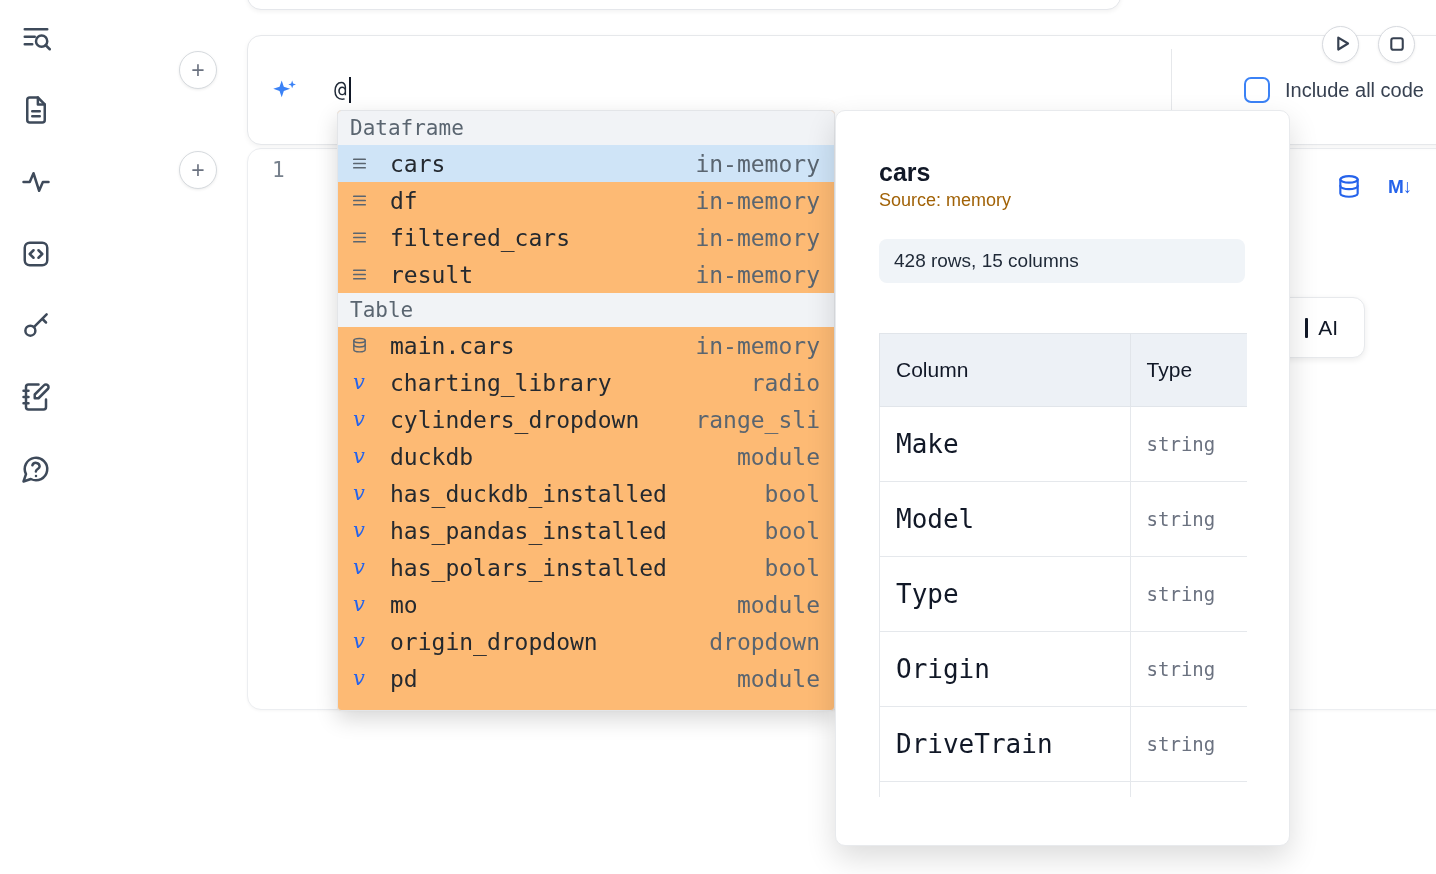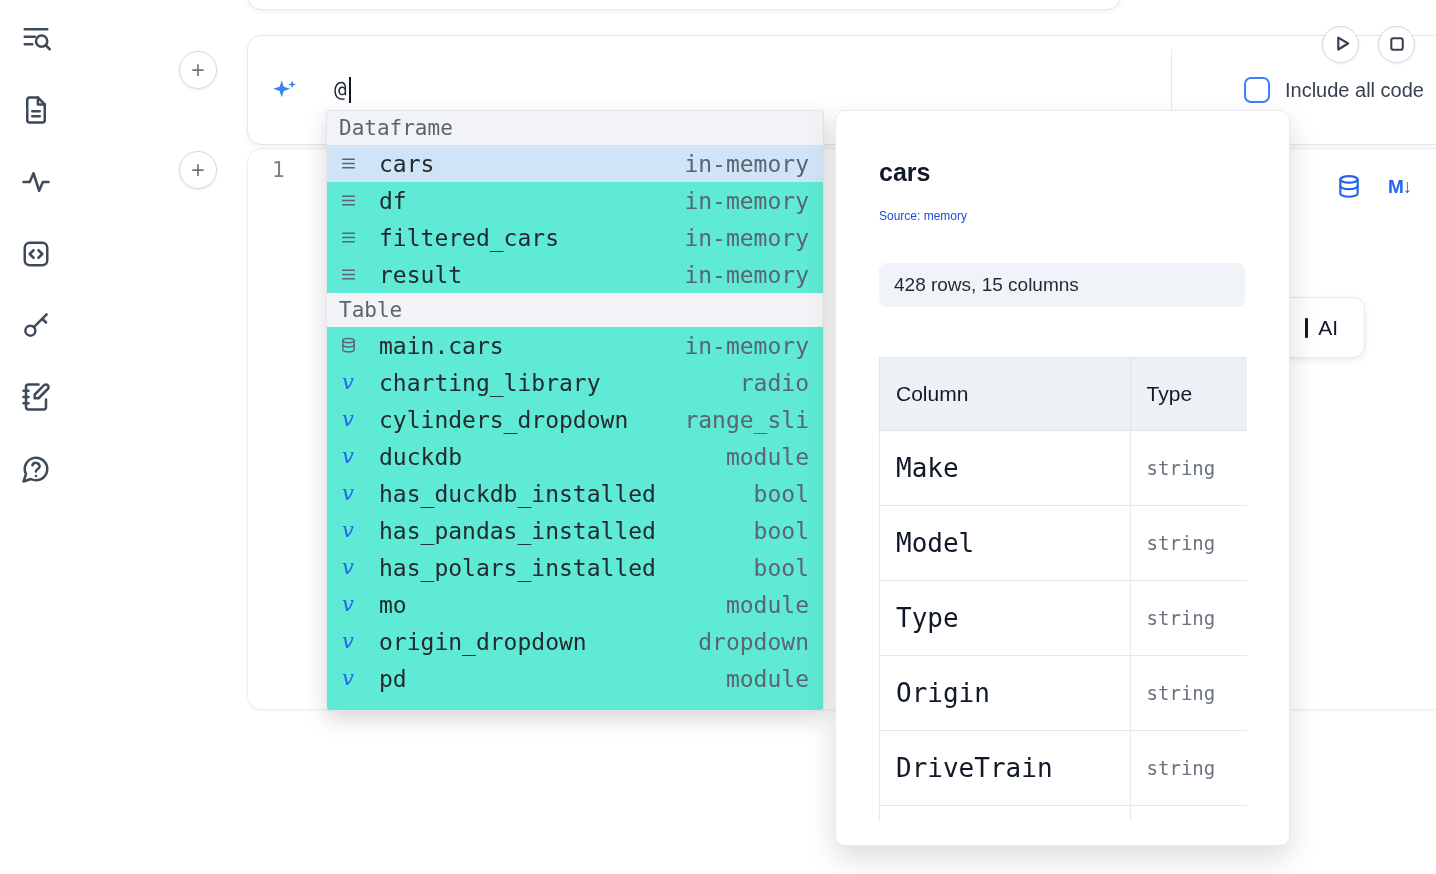--- a/index.html
+++ b/index.html
@@ -52,39 +52,39 @@
     font-family:"Liberation Sans", sans-serif;}
 
   
   .ai-button{position:absolute;left:1158px;top:297px;width:207px;height:61px;background:#fff;
     border:1px solid #e7e9ec;border-radius:12px;box-shadow:0 2px 6px rgba(0,0,0,.08);z-index:3;
     display:flex;align-items:center;justify-content:flex-end;gap:10px;padding-right:26px;box-sizing:border-box;cursor:pointer;}
   .clipped-glyph{width:3px;height:20px;background:#111827;border-radius:1px;}
   .ai-label{font-size:21px;font-weight:400;color:#111827;}
 
   
-  .autocomplete{position:absolute;left:326px;top:110px;width:498px;height:601px;background:#5eead4;
+  .autocomplete{position:absolute;left:337px;top:110px;width:498px;height:601px;background:#fdba74;
     border:1px solid #e3e5e8;border-radius:4px;box-shadow:0 8px 22px rgba(0,0,0,.16);
     overflow:hidden;z-index:10;box-sizing:border-box;}
   .ac-header{height:34px;display:flex;align-items:center;padding-left:12px;background:#f1f3f6;
     color:#5a6570;font-family:"DejaVu Sans Mono", monospace;font-size:21px;}
   .ac-item{height:37px;display:flex;align-items:center;padding:0 14px 0 12px;cursor:pointer;}
   .ac-item.selected{background:#cfe4f7;}
   .ac-icon{width:18px;margin-right:22px;display:flex;align-items:center;justify-content:center;flex:none;}
   .var-glyph{font-family:"DejaVu Serif", serif;font-style:italic;font-size:21px;color:#2563eb;line-height:1;}
   .ac-name{font-family:"DejaVu Sans Mono", monospace;font-size:23px;color:#24292f;white-space:pre;}
   .ac-type{margin-left:auto;font-family:"DejaVu Sans Mono", monospace;font-size:23px;color:#5a6570;white-space:pre;}
 
   
   .detail-panel{position:absolute;left:835px;top:110px;width:455px;height:736px;background:#fff;
     border:1px solid #e8eaed;border-radius:10px;box-shadow:0 12px 30px rgba(0,0,0,.14);z-index:20;
     padding:46px 44px 0 43px;box-sizing:border-box;}
   .panel-title{margin:0;font-size:25px;font-weight:700;color:#111827;line-height:30px;}
-  .panel-source{margin-top:18px;font-size:12px;color:#1d4ed8;line-height:22px;}
-  .shape-badge{margin-top:36px;height:44px;background:#f0f4f8;border-radius:8px;display:flex;
+  .panel-source{margin-top:2px;font-size:18px;color:#a16207;line-height:22px;}
+  .shape-badge{margin-top:28px;height:44px;background:#f0f4f8;border-radius:8px;display:flex;
     align-items:center;padding-left:15px;font-size:19px;color:#1f2937;}
   .table-clip{margin-top:50px;height:464px;overflow:hidden;width:368px;}
   table.cols{border-collapse:collapse;width:404px;}
   table.cols th{height:72px;background:#edf1f6;border:1px solid #e1e5ea;text-align:left;
     padding:0 0 0 16px;font-size:21px;font-weight:500;color:#111827;}
   table.cols th.c1{width:233px;} table.cols th.c2{width:135px;}
   table.cols td{height:74px;border:1px solid #e5e8ec;padding:0 0 0 16px;}
   td.col-name{font-family:"DejaVu Sans Mono", monospace;font-size:26px;color:#111827;}
   td.col-type{font-family:"DejaVu Sans Mono", monospace;font-size:19px;color:#6b7280;}
 </style>

